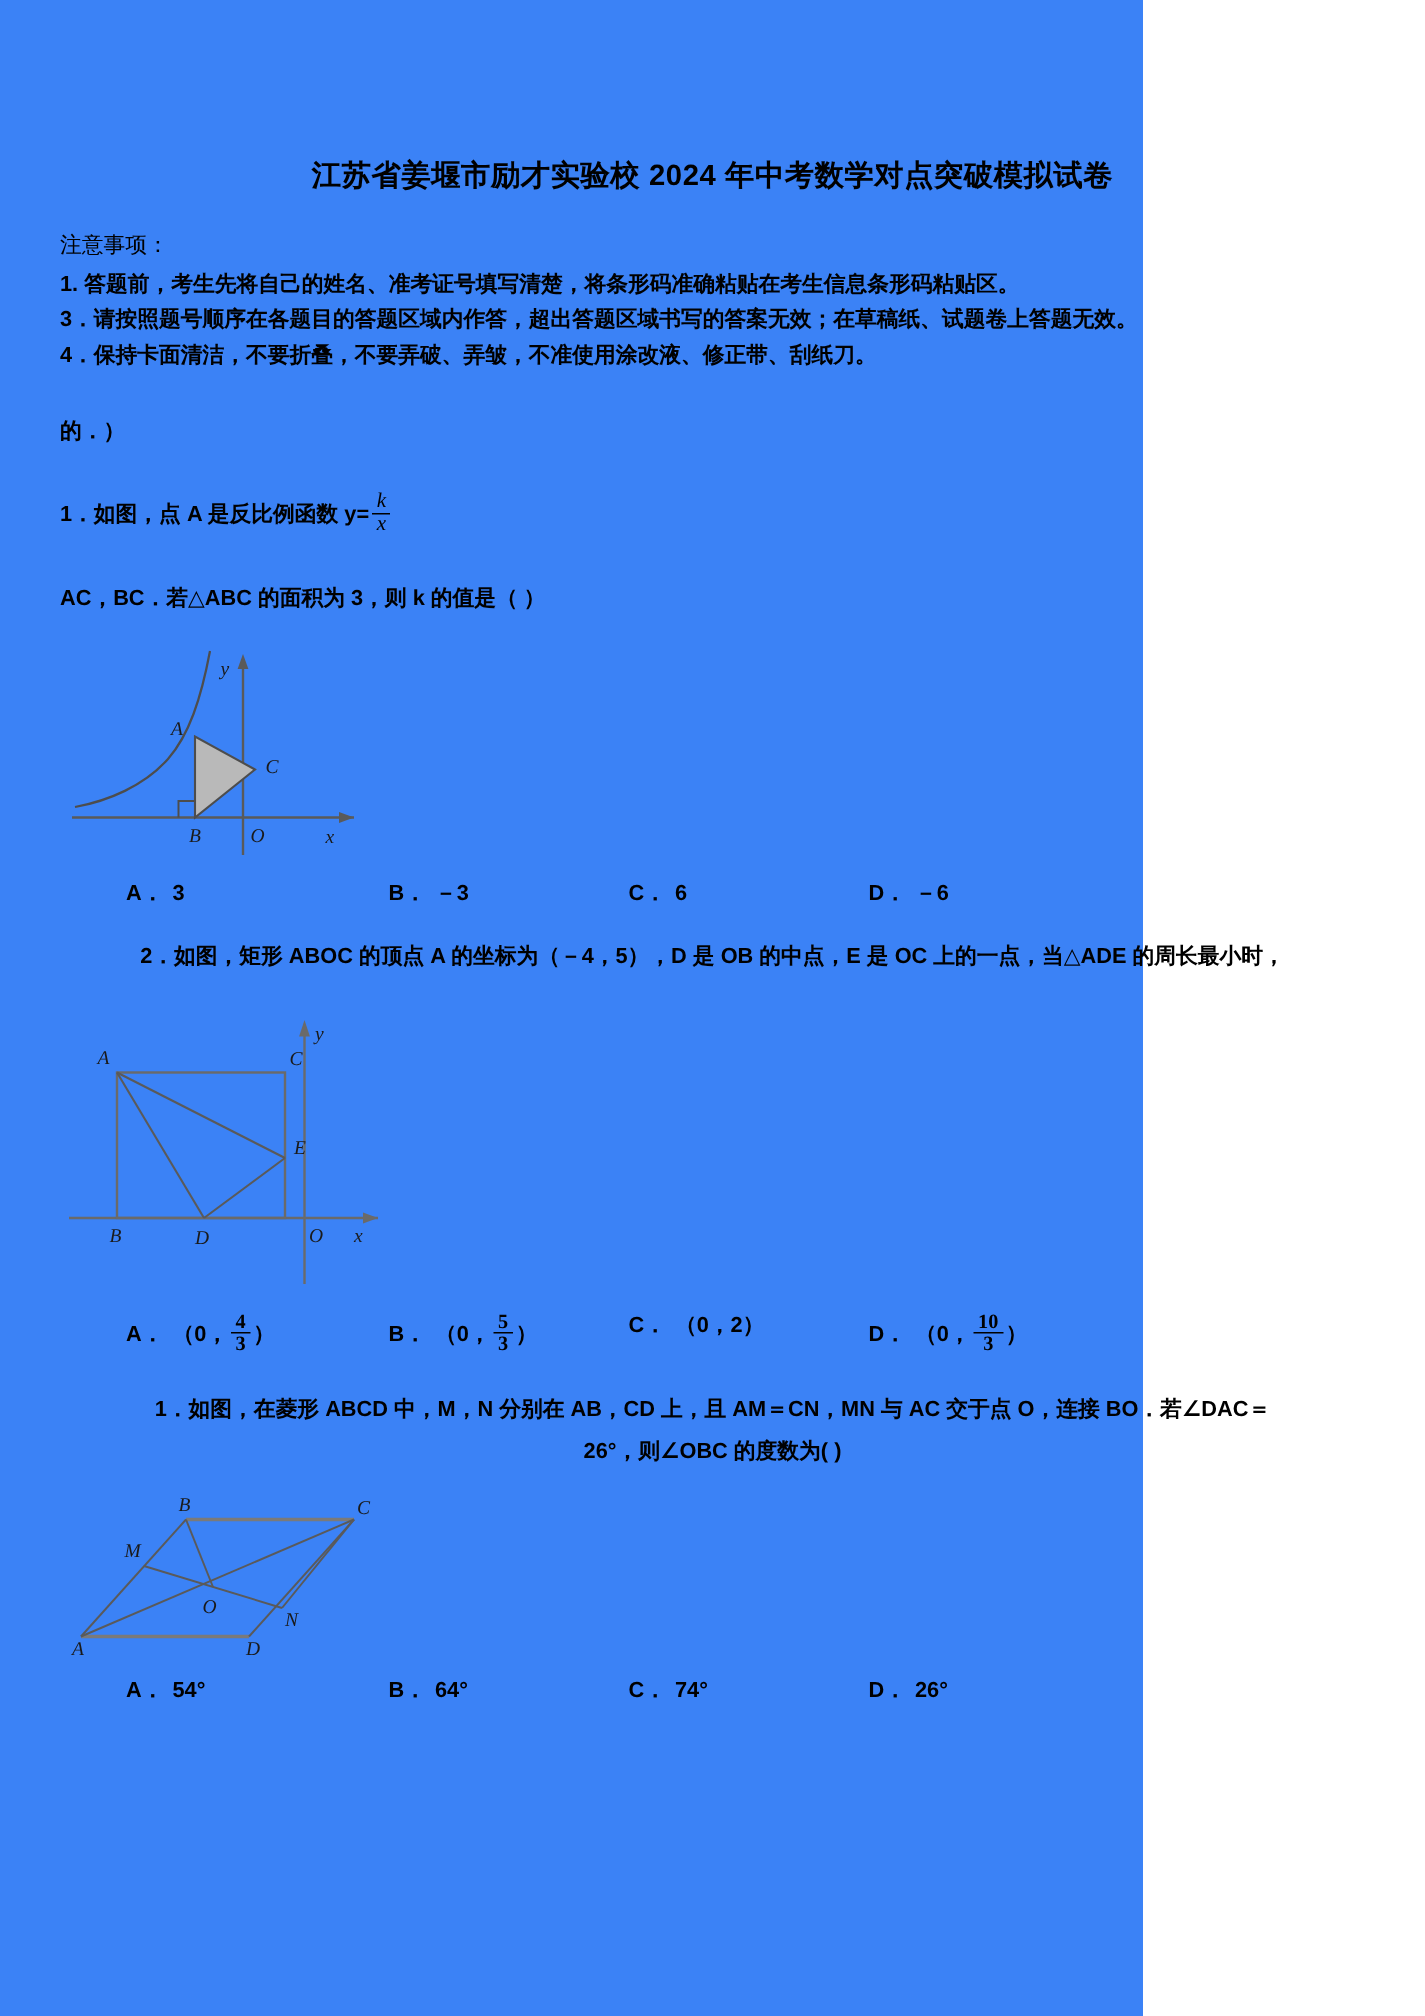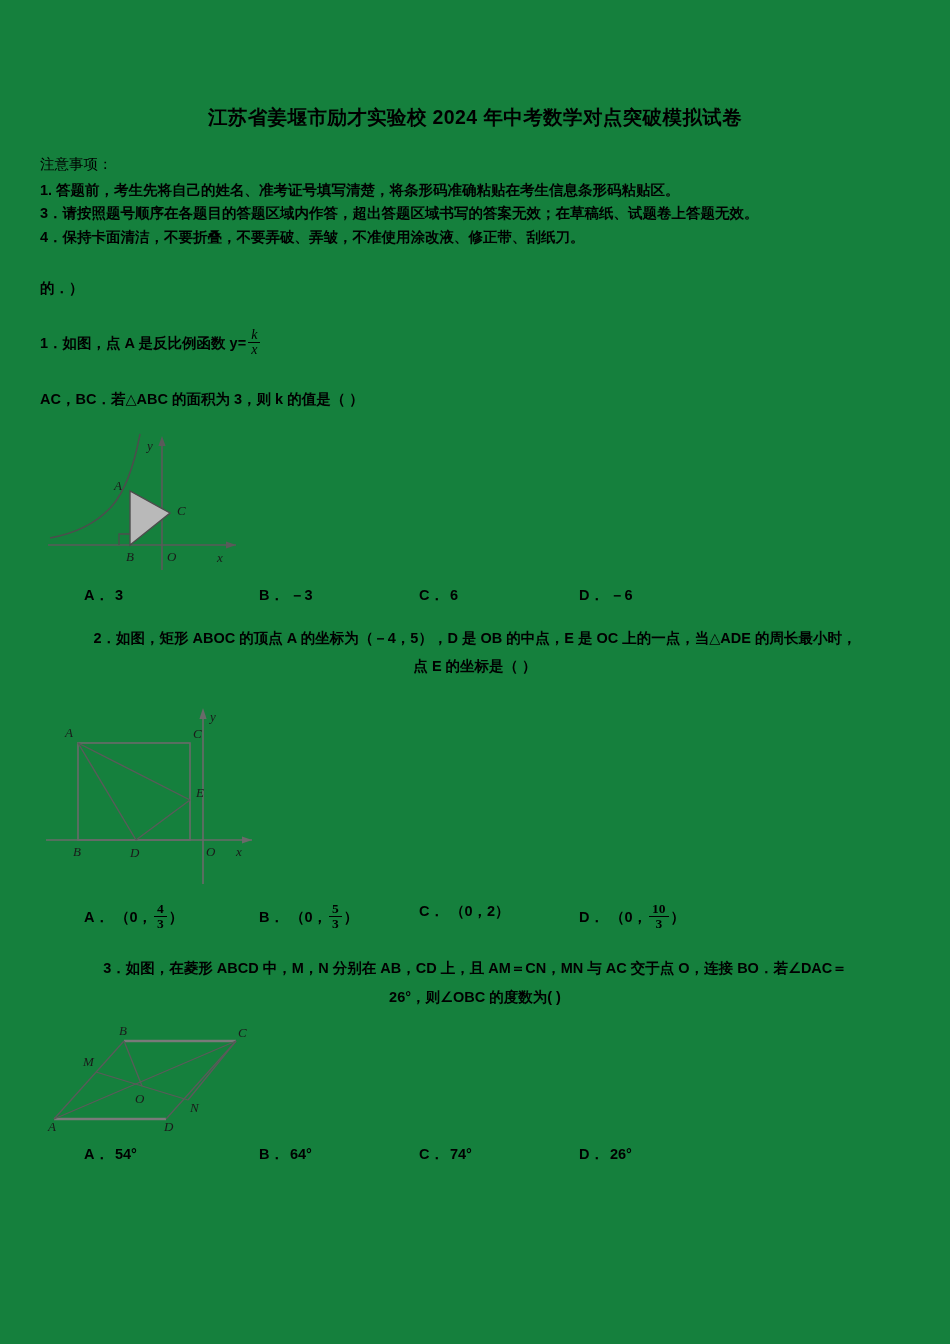--- a/index.html
+++ b/index.html
@@ -12,23 +12,23 @@
     width: 950px;
     height: 1344px;
     position: relative;
     font-family: "Liberation Serif", "DejaVu Serif", serif;
     color: #000000;
     overflow: hidden;
   }
   .page {
     position: absolute;
     left: 0; top: 0;
-    width: 950px;
+    width: 762px;
     height: 1344px;
-    background: #15803d;
+    background: #3b82f6;
   }
   .content {
     position: absolute;
     left: 40px;
     top: 0;
     width: 870px;
   }
 
   
   .doc-title {
@@ -211,21 +211,20 @@
       <div class="options">
         <span class="opt o-a"><span class="opt-label">A．</span><span>3</span></span>
         <span class="opt o-b"><span class="opt-label">B．</span><span>－3</span></span>
         <span class="opt o-c"><span class="opt-label">C．</span><span>6</span></span>
         <span class="opt o-d"><span class="opt-label">D．</span><span>－6</span></span>
       </div>
     </div>
 
     <div class="question">
       <div class="q-text-2">2．如图，矩形 ABOC 的顶点 A 的坐标为（－4，5），D 是 OB 的中点，E 是 OC 上的一点，当△ADE 的周长最小时，</div>
-      <div class="q-text-2">点 E 的坐标是（     ）</div>
 
       <div class="figure fig2">
         <svg width="250" height="192" viewBox="0 0 250 192" xmlns="http://www.w3.org/2000/svg">
 
           <line x1="6" y1="144" x2="212" y2="144" stroke="#6a6a6a" stroke-width="1.6"></line>
           <polygon points="212,144 202,140.4 202,147.6" fill="#6a6a6a"></polygon>
 
           <line x1="163" y1="188" x2="163" y2="18" stroke="#6a6a6a" stroke-width="1.6"></line>
           <polygon points="163,12 159.4,23 166.6,23" fill="#6a6a6a"></polygon>
 
@@ -251,21 +250,21 @@
 
         <span class="opt o-b"><span class="opt-label">B．</span><span>（0，</span><span class="frac frac-upright"><span class="num">5</span><span class="den">3</span></span><span>）</span></span>
 
         <span class="opt o-c"><span class="opt-label">C．</span><span>（0，2）</span></span>
 
         <span class="opt o-d"><span class="opt-label">D．</span><span>（0，</span><span class="frac frac-upright"><span class="num">10</span><span class="den">3</span></span><span>）</span></span>
       </div>
     </div>
 
     <div class="question">
-      <div class="q-text-2">3．如图，在菱形 ABCD 中，M，N 分别在 AB，CD 上，且 AM＝CN，MN 与 AC 交于点 O，连接 BO．若∠DAC＝</div>
+      <div class="q-text-2">1．如图，在菱形 ABCD 中，M，N 分别在 AB，CD 上，且 AM＝CN，MN 与 AC 交于点 O，连接 BO．若∠DAC＝</div>
       <div class="q-text-2">26°，则∠OBC 的度数为(     )</div>
 
       <div class="figure fig3">
         <svg width="230" height="116" viewBox="0 0 230 116" xmlns="http://www.w3.org/2000/svg">
 
           <line x1="14" y1="102" x2="126" y2="102" stroke="#7a7a7a" stroke-width="2.4"></line>
           <line x1="84" y1="24" x2="196" y2="24" stroke="#7a7a7a" stroke-width="2.4"></line>
           <line x1="14" y1="102" x2="84" y2="24" stroke="#5a5a5a" stroke-width="1.3"></line>
           <line x1="126" y1="102" x2="196" y2="24" stroke="#5a5a5a" stroke-width="1.3"></line>
 

